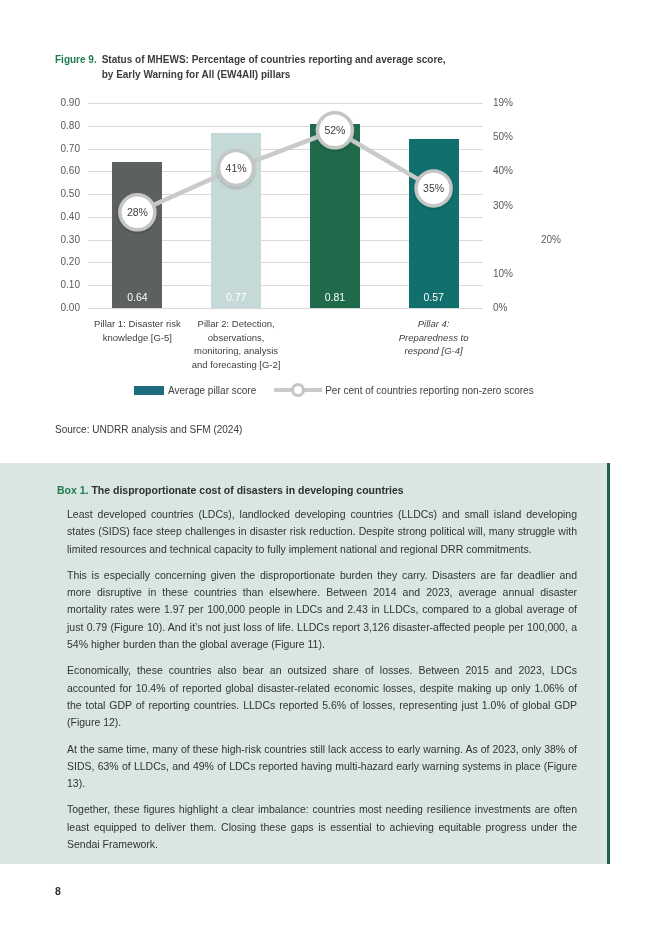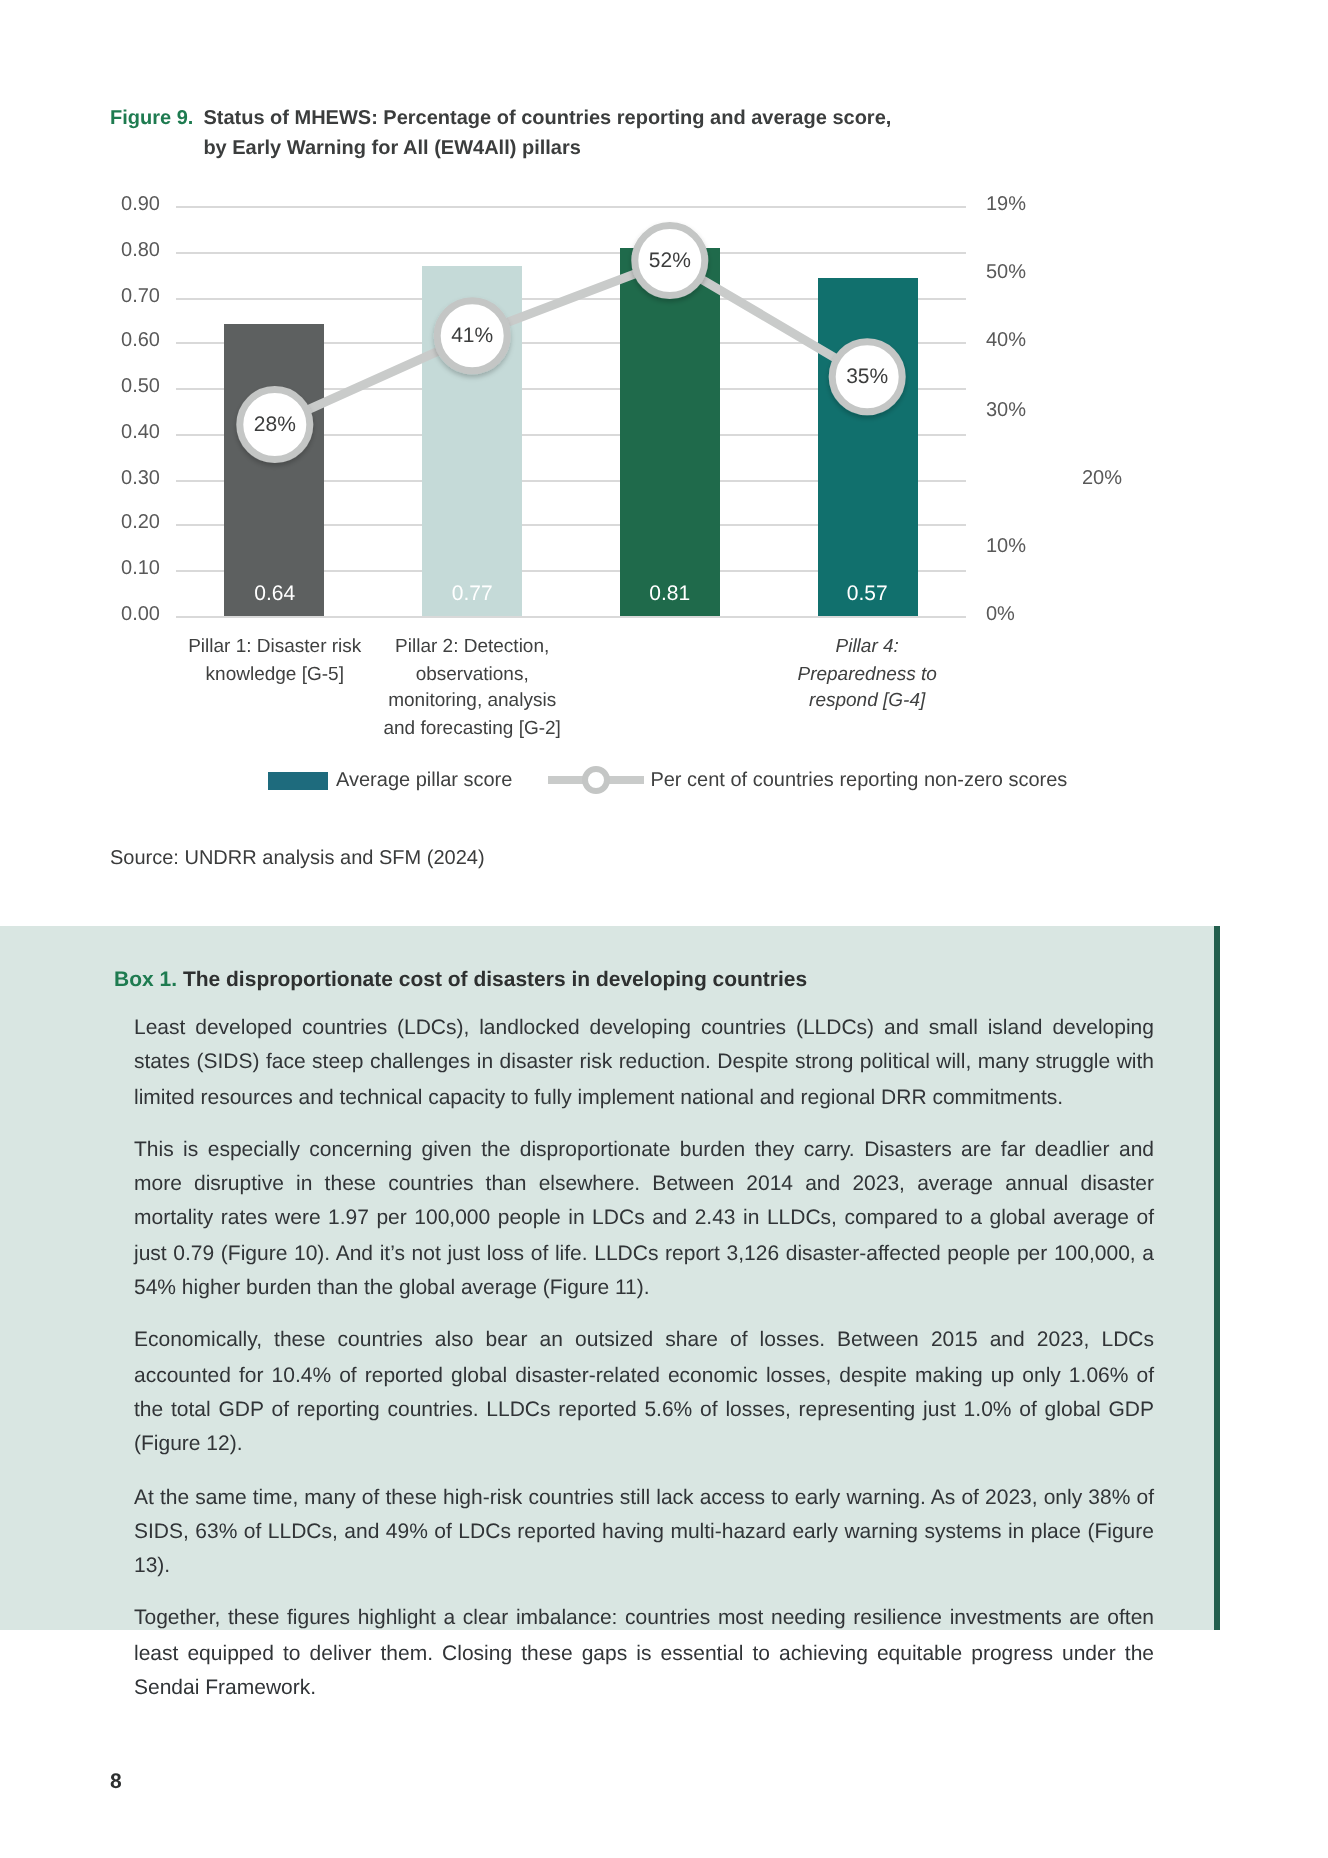--- a/index.html
+++ b/index.html
@@ -28,21 +28,21 @@
           font-size:10px;color:#3f4040;padding-left:46px;}
   .lswatch{width:30px;height:9px;margin-right:4px;}
   .lmark{position:relative;width:48px;height:14px;margin-left:18px;margin-right:3px;}
   .lline{position:absolute;top:5px;left:0;width:48px;height:4px;background:#c9cbca;}
   .lcirc{position:absolute;left:17px;top:0;width:8px;height:8px;border:3px solid #c4c6c5;
          border-radius:50%;background:#ffffff;}
 
   .source{position:absolute;left:55px;top:424px;font-size:10px;color:#3a3b3b;}
 
   
-  .box1{position:absolute;left:0;top:463px;width:610px;height:352px;box-sizing:border-box;
+  .box1{position:absolute;left:0;top:463px;width:610px;height:401px;box-sizing:border-box;
         background:#d9e6e2;border-right:3px solid #235f4e;padding:21px 20px 0 57px;}
   .box-title{font-size:10.5px;font-weight:bold;color:#2e3030;margin:0 0 10px;}
   .box-label{color:#1e7b50;}
   .box1 p{margin:0 10px 9px;font-size:10.5px;line-height:17.3px;color:#313437;text-align:justify;}
 
   .pagenum{position:absolute;left:55px;top:885px;font-size:10.5px;font-weight:bold;color:#2e3030;}
 </style>
 </head>
 <body>
 

